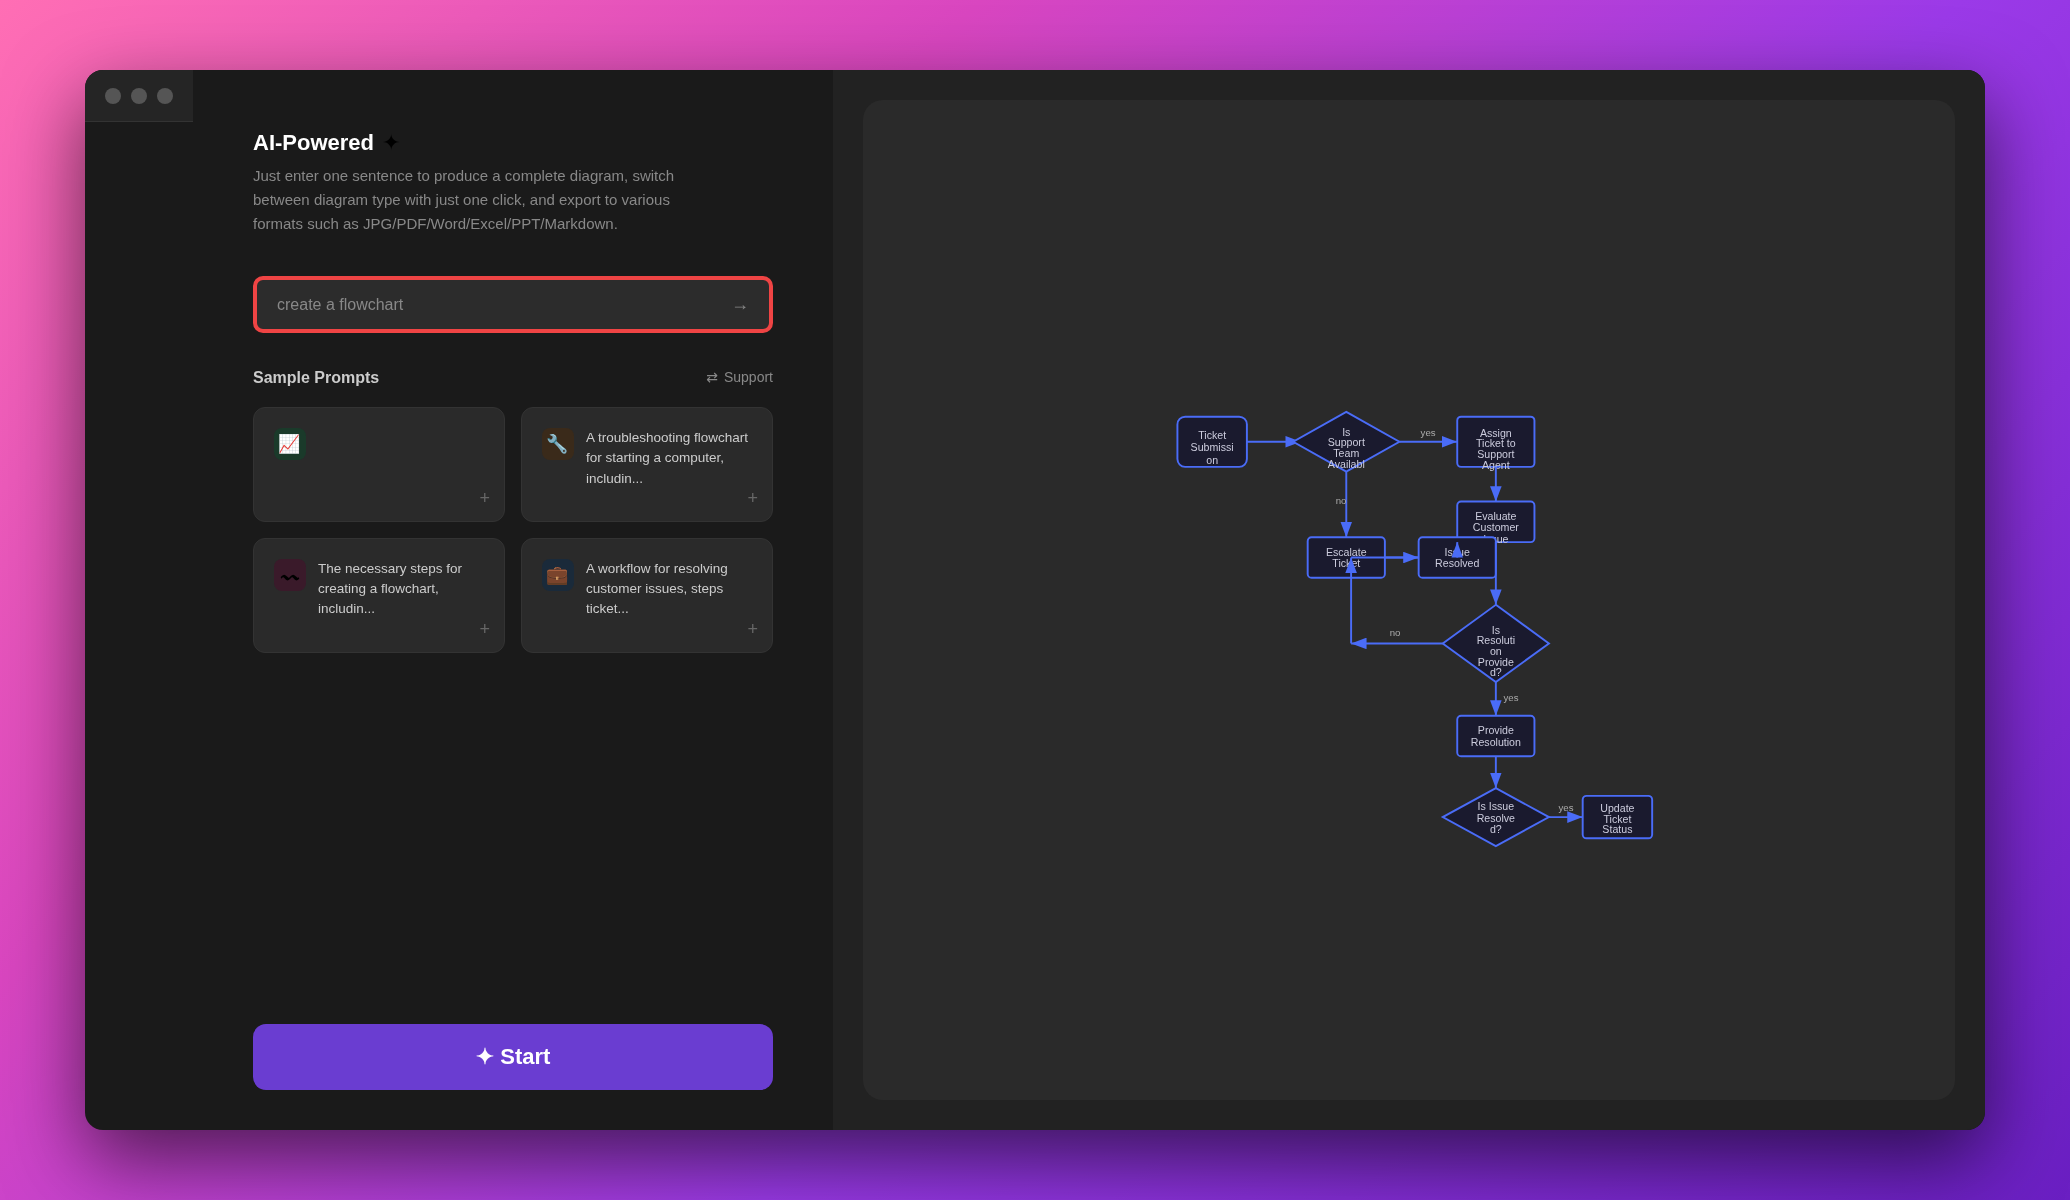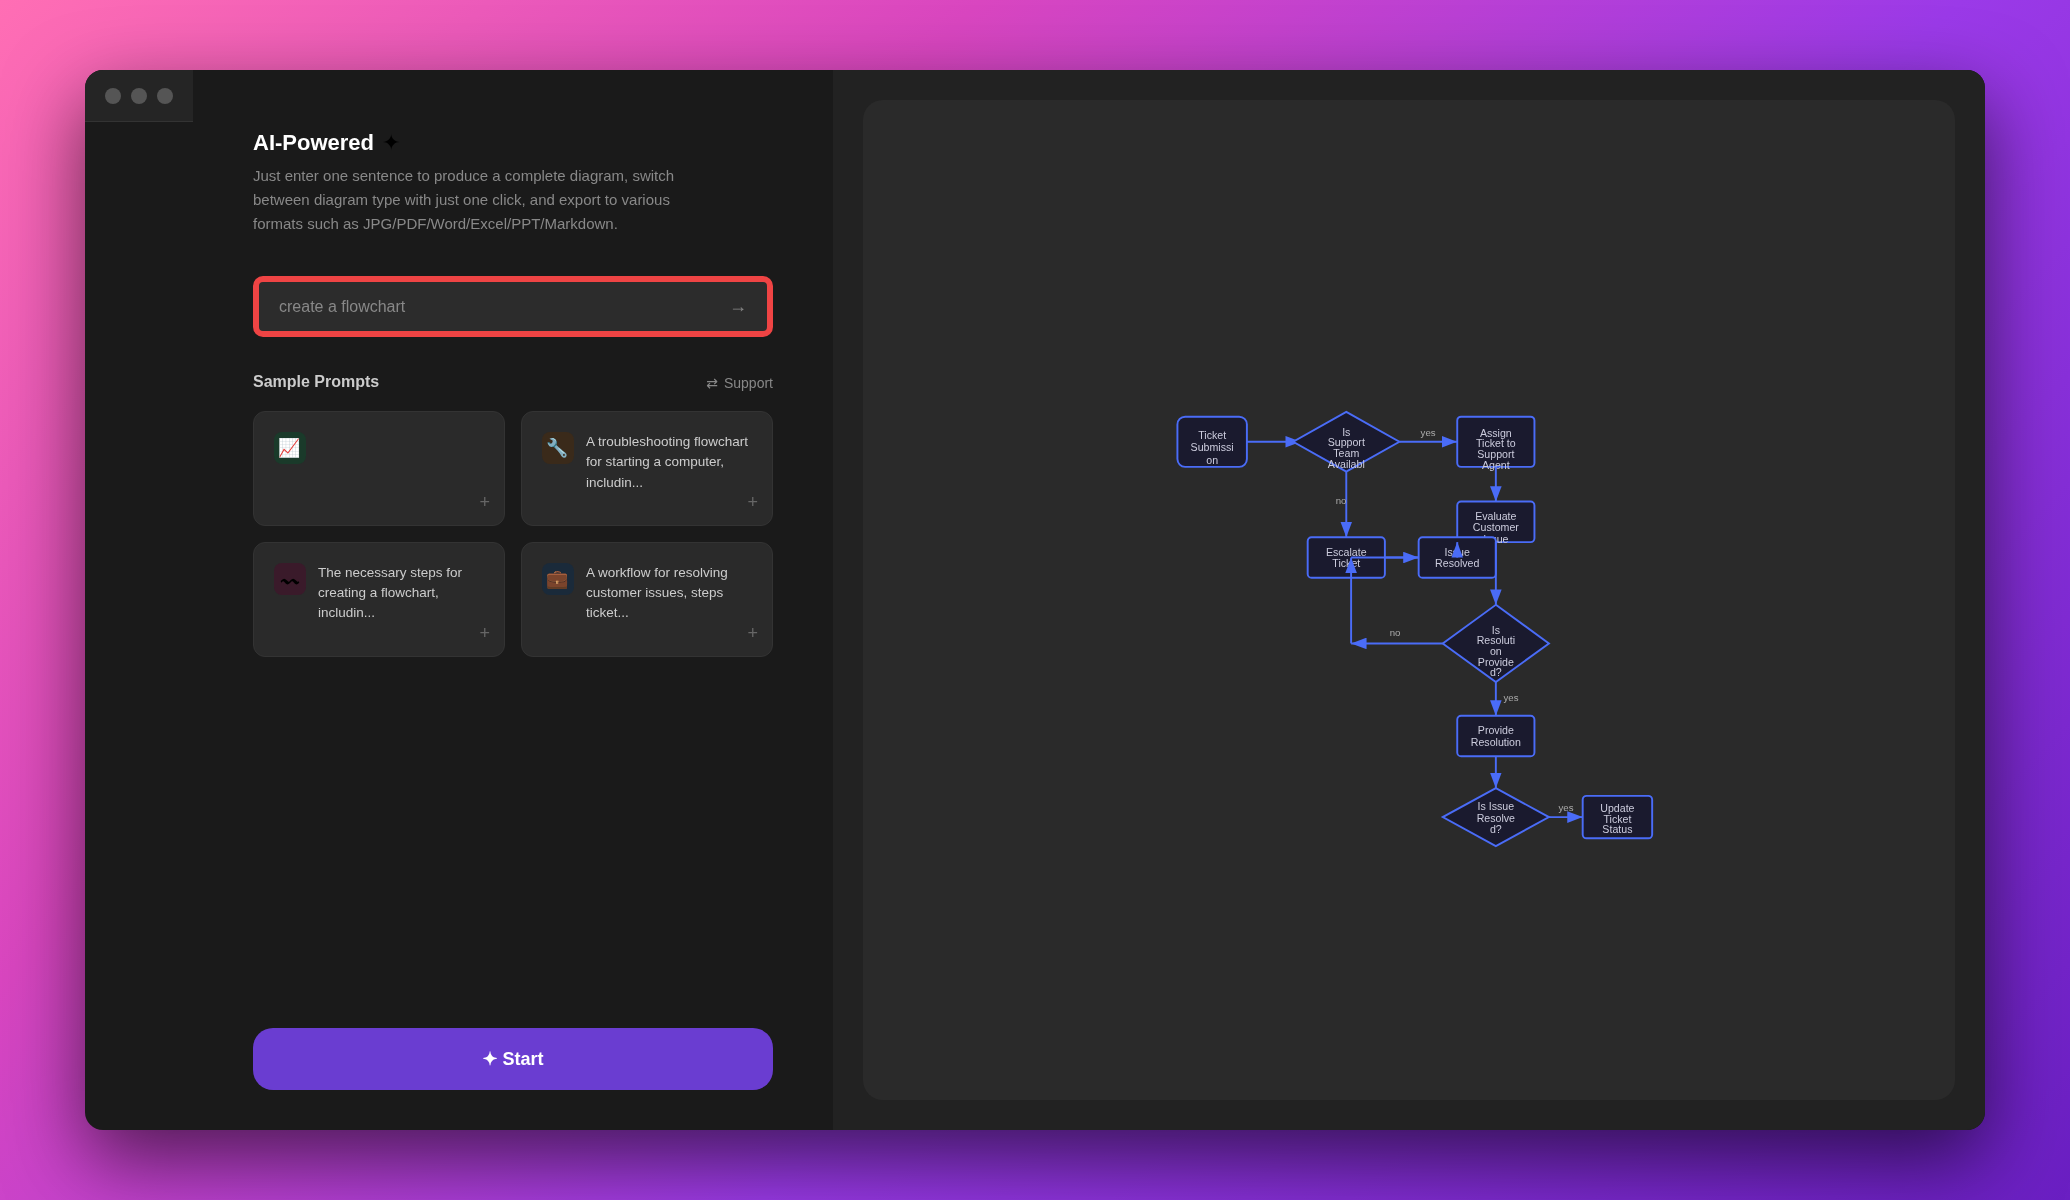--- a/index.html
+++ b/index.html
@@ -92,41 +92,41 @@
       max-width: 440px;
     }
 
     .input-row {
       display: flex;
       align-items: center;
       background: #2c2c2c;
       border-radius: 10px;
       padding: 14px 20px;
       margin-bottom: 36px;
-      border: 6px solid #ef4444;
+      border: 4px solid #ef4444;
     }
 
     .input-field {
       flex: 1;
       background: transparent;
       border: none;
       outline: none;
       color: #888;
       font-size: 16px;
     }
 
     .input-arrow {
       color: #888;
       font-size: 18px;
       cursor: pointer;
     }
 
     .sample-prompts-header {
       display: flex;
-      align-items: flex-end;
+      align-items: flex-start;
       justify-content: space-between;
       margin-bottom: 20px;
     }
 
     .sample-prompts-label {
       font-size: 16px;
       font-weight: 600;
       color: #cccccc;
     }
 
@@ -193,23 +193,23 @@
       color: #666;
       font-size: 18px;
       cursor: pointer;
     }
 
     .start-btn {
       margin-top: 36px;
       background: #6a3dd1;
       color: #fff;
       border: none;
-      border-radius: 20px;
+      border-radius: 13px;
       padding: 20px;
-      font-size: 18px;
+      font-size: 22px;
       font-weight: 600;
       cursor: pointer;
       display: flex;
       align-items: center;
       justify-content: center;
       gap: 10px;
       width: 100%;
     }
 
     

